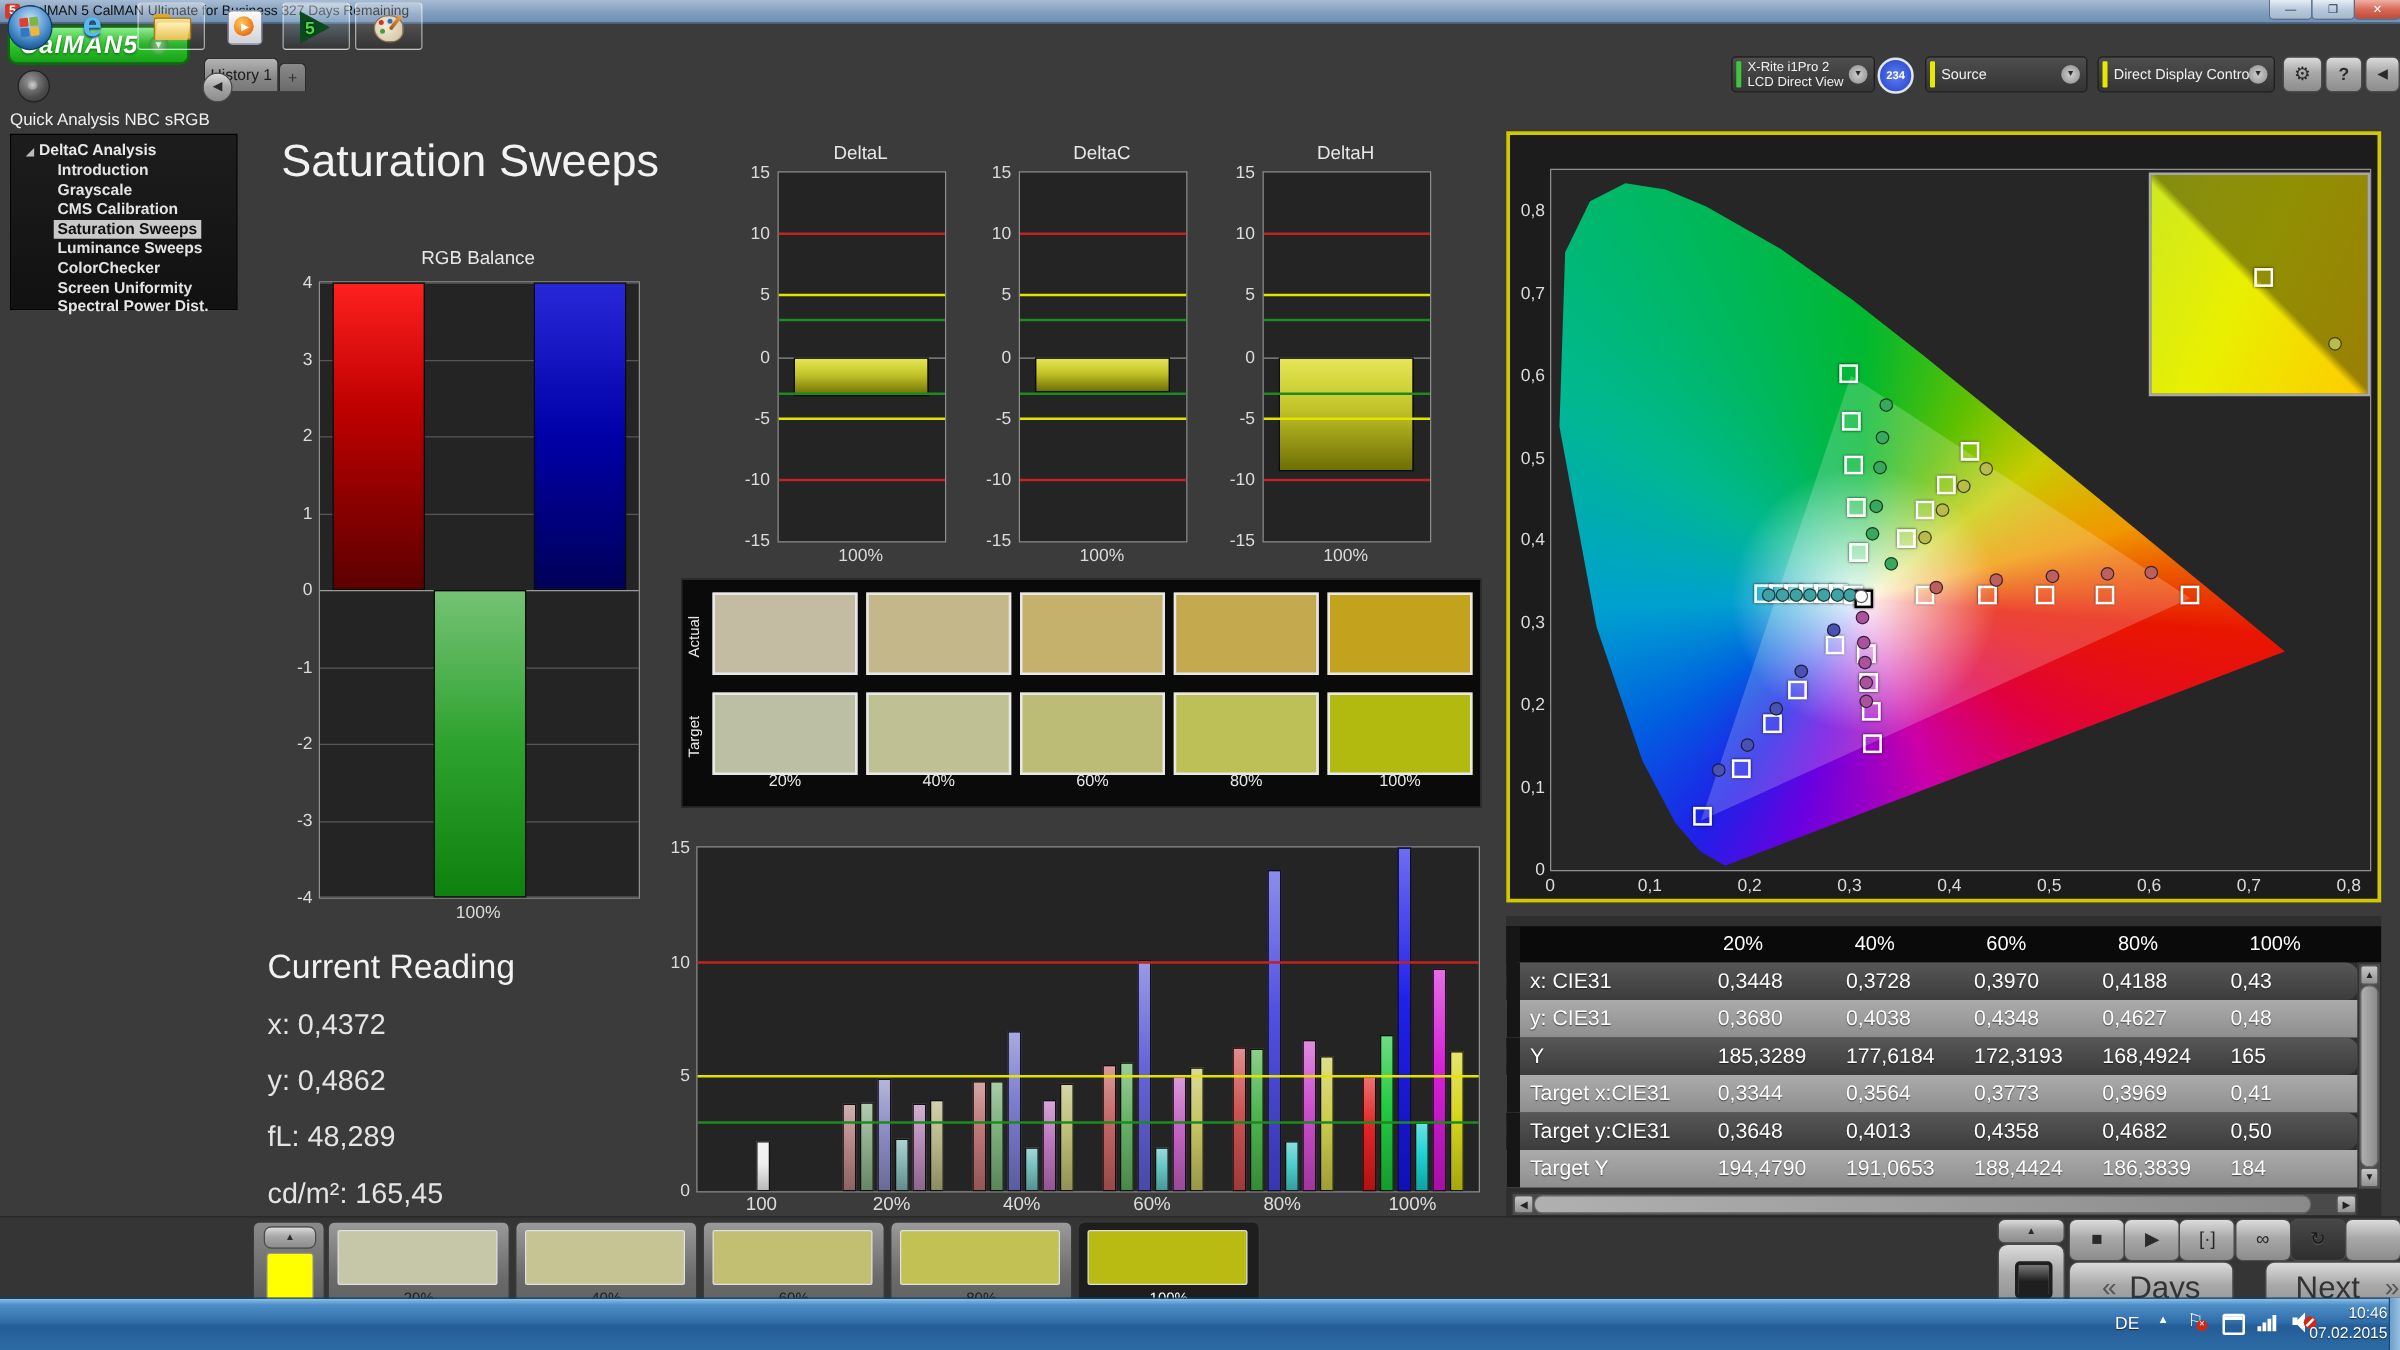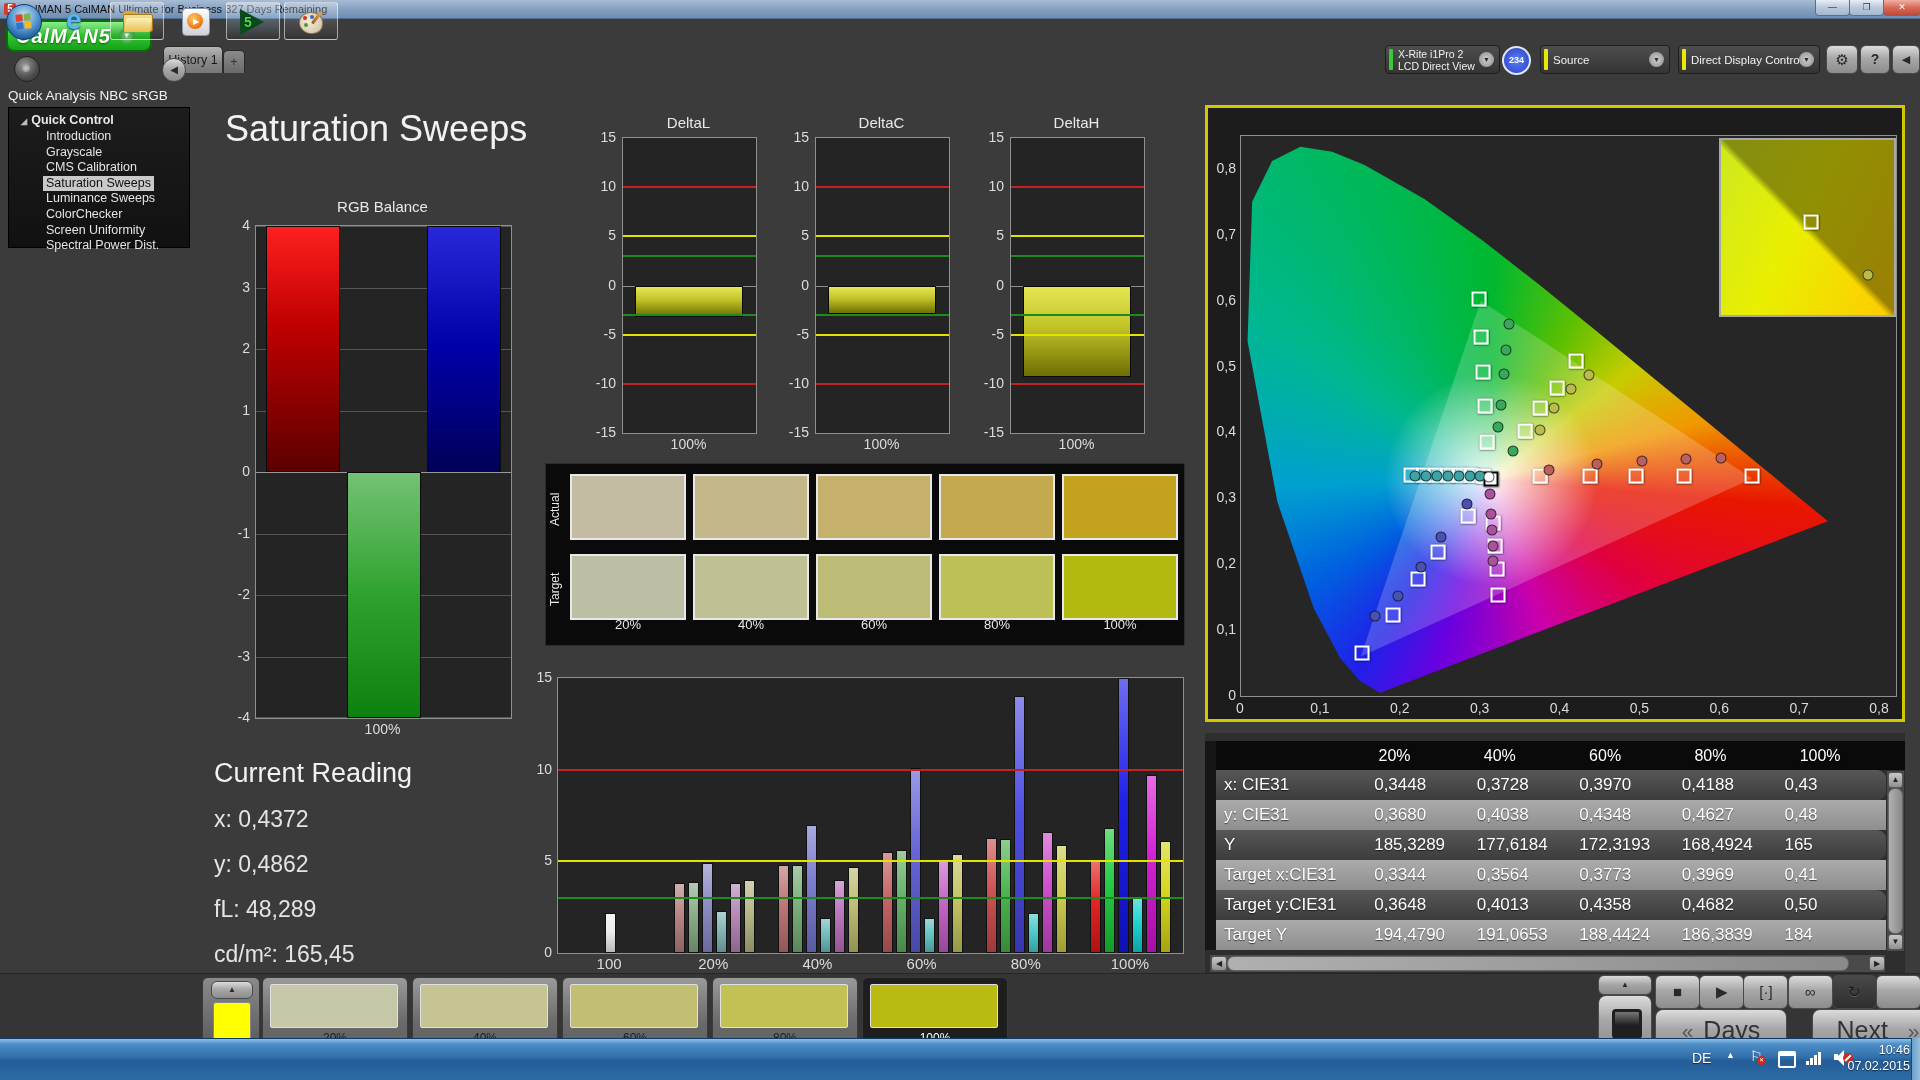--- a/index.html
+++ b/index.html
@@ -38,21 +38,21 @@
     text-align:center;line-height:25px;}
   
   #side-dot{left:14px;top:56px;width:24px;height:24px;border-radius:50%;
     background:radial-gradient(circle at 40% 35%,#9a9a9a,#4c4c4c 60%,#383838);border:1px solid #222;}
   #side-dot::after{content:"";position:absolute;left:7px;top:7px;width:8px;height:8px;border-radius:50%;
     background:radial-gradient(#cfcfcf,#7c7c7c);}
   #side-header{left:8px;top:88px;font-size:13.5px;color:#f0f0f0;}
   #tree{left:8px;top:107px;width:182px;height:141px;background:linear-gradient(#1d1d1d,#111);
     border:1px solid #000;font-size:12.5px;padding-top:5px;box-sizing:border-box;}
   .tree-root{margin-left:12px;font-weight:bold;height:16px;}
-  .tree-item{margin-left:34px;height:15.6px;color:#e4e4e4;width:fit-content;padding:0 3px;}
+  .tree-item{margin-left:34px;height:15.6px;color:#e4e4e4;width:fit-content;padding:0 3px;font-weight:bold;}
   .tree-item.sel{background:#c9c9c9;color:#101010;}
   
   .plot{background:#242424;border:1px solid #8f8f8f;position:absolute;}
   .cht-title{position:absolute;font-size:15px;color:#e8e8e8;text-align:center;}
   .ylab{position:absolute;font-size:14px;color:#dcdcdc;text-align:right;width:100%;}
   .xlab{position:absolute;font-size:14px;color:#dcdcdc;text-align:center;}
   .grid{position:absolute;left:0;width:100%;height:1px;background:#565656;}
   .refline{position:absolute;left:0;width:100%;height:2px;z-index:5;}
   .bar{position:absolute;z-index:3;border:1px solid #0a0a0a;box-sizing:border-box;}
   .bar-red{background:linear-gradient(#ff2020,#c00000 40%,#5c0000);}
@@ -190,21 +190,21 @@
     <div class="ddarrow">▼</div>
   </div>
   <div class="roundbtn abs" style="left:1826px;top:45px;width:30px;height:27px;line-height:27px;font-size:15px;"><span>⚙</span></div>
   <div class="roundbtn abs" style="left:1860px;top:45px;width:28px;height:27px;line-height:27px;font-size:14px;font-weight:bold;"><span>?</span></div>
   <div class="roundbtn abs" style="left:1892px;top:45px;width:26px;height:27px;line-height:27px;font-size:11px;"><span>◀</span></div>
 
   <div id="side-dot" class="abs"></div>
   <div class="roundbtn abs" style="left:162px;top:58px;width:22px;height:22px;line-height:22px;font-size:10px;border-radius:50%;"><span>◀</span></div>
   <div id="side-header" class="abs">Quick Analysis NBC sRGB</div>
   <div id="tree" class="abs">
-    <div class="tree-root"><span style="font-size:8px;color:#bbb;margin-right:4px;">◢</span><span>Quick Control</span></div>
+    <div class="tree-root"><span style="font-size:8px;color:#bbb;margin-right:4px;">◢</span><span>DeltaC Analysis</span></div>
     <div id="tree-items">
         <div class="tree-item">Introduction</div>
         <div class="tree-item">Grayscale</div>
         <div class="tree-item">CMS Calibration</div>
         <div class="tree-item sel">Saturation Sweeps</div>
         <div class="tree-item">Luminance Sweeps</div>
         <div class="tree-item">ColorChecker</div>
         <div class="tree-item">Screen Uniformity</div>
         <div class="tree-item">Spectral Power Dist.</div>
       </div>

